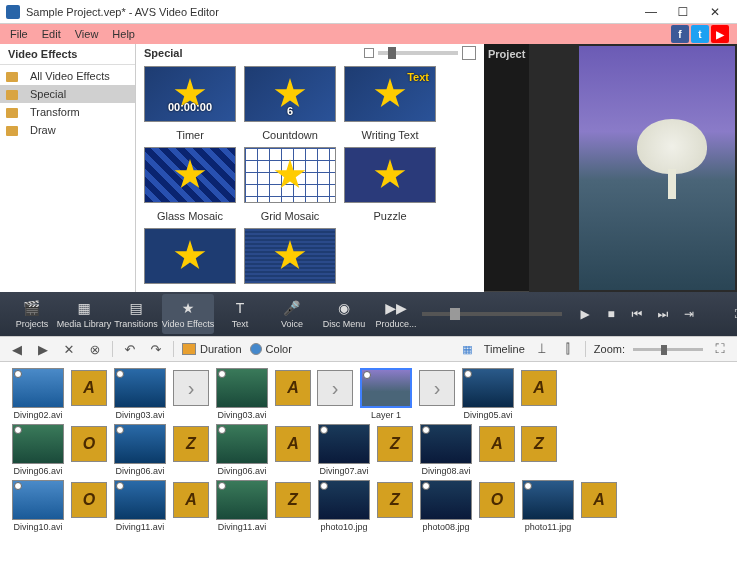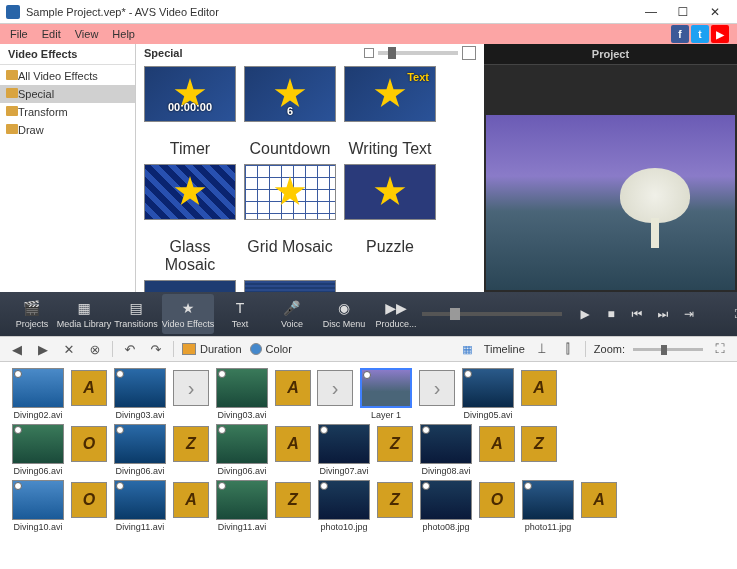--- a/index.html
+++ b/index.html
@@ -11,45 +11,45 @@
 .menubar { height:20px; background:#fca5a5; display:flex; align-items:center; gap:2px; padding:0 4px; }
 .menu-item { padding:2px 6px; cursor:pointer; font-size:11px; }
 .social { margin-left:auto; display:flex; gap:2px; padding-right:4px; }
 .social-icon { width:18px; height:18px; display:flex; align-items:center; justify-content:center; color:#fff; font-size:10px; font-weight:bold; border-radius:2px; }
 .fb { background:#3b5998; } .tw { background:#1da1f2; } .yt { background:#ff0000; }
 
 .upper { display:flex; height:248px; }
 .left-panel { width:136px; background:#fff; border-right:1px solid #ccc; }
 .panel-header { font-weight:bold; padding:4px 8px; font-size:11px; border-bottom:1px solid #ddd; }
 .tree { padding:2px 0; }
-.tree-item { display:flex; align-items:flex-start; padding:3px 6px; cursor:pointer; gap:0; }
+.tree-item { display:flex; align-items:flex-end; padding:3px 6px; cursor:pointer; gap:12px; }
 .tree-item.sel { background:#d0d0d0; }
 .folder-ico { width:12px; height:10px; background:#d9a441; border-radius:1px; }
 
 .mid-panel { flex:1; background:#fff; display:flex; flex-direction:column; }
 .mid-header { display:flex; align-items:center; padding:2px 8px; }
 .mid-title { font-weight:bold; font-size:11px; }
 .slider-mini { margin-left:auto; display:flex; align-items:center; gap:4px; }
 .slider-track { width:80px; height:4px; background:#ccc; position:relative; }
 .slider-thumb { width:8px; height:12px; background:#666; position:absolute; left:10px; top:-4px; }
 .slider-box { width:10px; height:10px; border:1px solid #888; }
 .effects-grid { flex:1; overflow:auto; padding:4px 8px; display:grid; grid-template-columns:repeat(3,92px); gap:6px 8px; align-content:start; }
 .effect { display:flex; flex-direction:column; align-items:center; cursor:pointer; }
 .effect-thumb { width:92px; height:56px; background:linear-gradient(135deg,#1e3c72,#2a5298); display:flex; align-items:center; justify-content:center; position:relative; border:1px solid #888; }
 .star { width:32px; height:32px; background:#ffcc00; clip-path:polygon(50% 0%,61% 35%,98% 35%,68% 57%,79% 91%,50% 70%,21% 91%,32% 57%,2% 35%,39% 35%); }
-.effect-label { font-size:16px; margin-top:18px; text-align:center; }
+.effect-label { font-size:11px; margin-top:7px; }
 .overlay-text { position:absolute; color:#fff; font-size:11px; font-weight:bold; text-shadow:0 0 2px #000; }
 .gm { background:repeating-linear-gradient(45deg,#0a2470,#0a2470 6px,#2850b0 6px,#2850b0 12px); }
 .gridm { background:linear-gradient(#1e3c72,#1e3c72); background-image:linear-gradient(#3a5aa0 1px,transparent 1px),linear-gradient(90deg,#3a5aa0 1px,transparent 1px); background-size:12px 12px; }
 .puzz { background:#2a3a7a; }
 .snow { background:radial-gradient(circle,#fff 1px,transparent 1px),#1a2f6a; background-size:8px 8px; }
 .part { background:#1e3c72; }
 .canv { background:repeating-linear-gradient(0deg,#2a4a8a,#2a4a8a 2px,#1e3c72 2px,#1e3c72 4px); }
 
-.preview-panel { width:253px; background:#2a2a2a; display:flex; flex-direction:column;gap:48px; }
+.preview-panel { width:253px; background:#2a2a2a; display:flex; flex-direction:row;gap:48px; }
 .preview-tab { background:#1a1a1a; color:#ccc; text-align:center; padding:4px; font-size:11px; border-bottom:1px solid #444; font-weight:bold; }
 .preview-img { flex:1; background:linear-gradient(to bottom,#6b5bb5 0%,#8a7bc8 35%,#4a6578 55%,#2a4555 100%); position:relative; margin:2px; }
 .tree-shape { position:absolute; right:18%; top:30%; width:70px; height:80px; }
 .tree-crown { width:70px; height:55px; background:radial-gradient(circle,#f0f0e8,#d8d8c8); border-radius:50% 50% 45% 45%; }
 .tree-trunk { width:8px; height:30px; background:#e8e8d8; margin:0 auto; margin-top:-5px; }
 .preview-status { background:#3a3a3a; color:#ccc; padding:4px 8px; display:flex; align-items:center; gap:8px; font-size:10px; }
 .seek { flex:1; height:3px; background:#555; position:relative; }
 .seek-thumb { width:6px; height:10px; background:#aaa; position:absolute; left:2%; top:-3px; }
 
 .toolbar { height:44px; background:linear-gradient(#3a4250,#2a323e); display:flex; align-items:center; padding:0 6px; }

